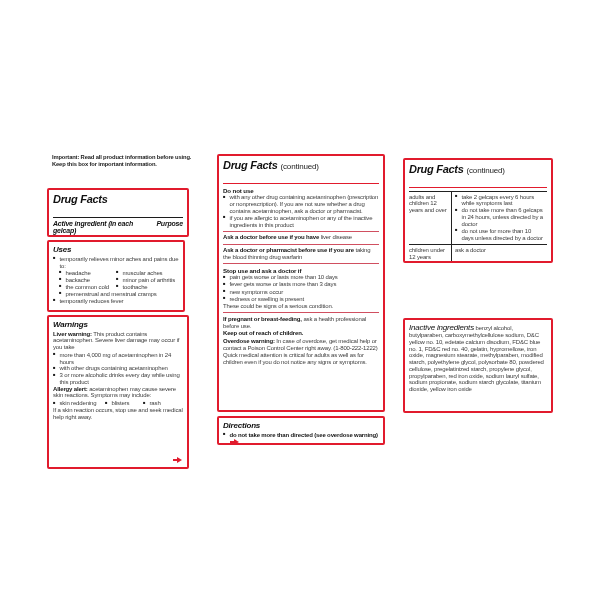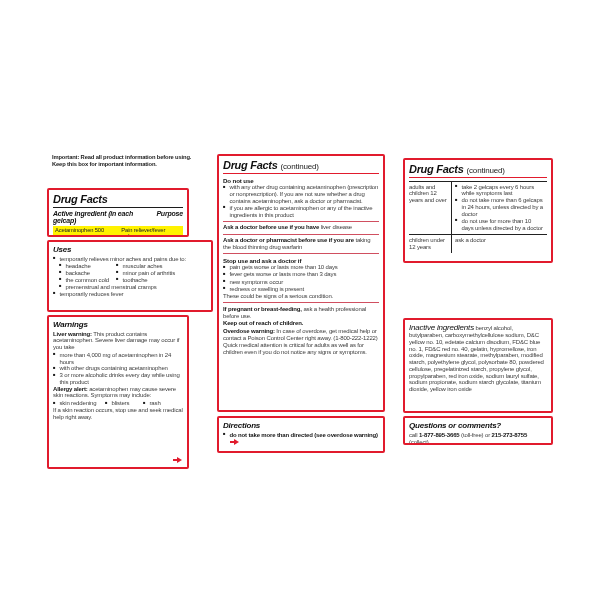--- a/index.html
+++ b/index.html
@@ -20,41 +20,41 @@
     background:#ffffff;
     padding:3px 4px;
     overflow:hidden;
   }
 
   
   .note {
     position:absolute; left:52px; top:154px; width:142px;
     font-size:5.8px; line-height:1.25; font-weight:700; color:#1c1c1c;
   }
-  .df-title { display:flex; align-items:baseline; gap:3px; padding-bottom:2px; }
+  .df-title { display:flex; align-items:baseline; gap:3px; padding-bottom:12px; }
   .df-title .t { font-style:italic; font-weight:700; font-size:11px; color:#111; letter-spacing:-0.3px; }
   .df-title .cont { font-size:8px; color:#222; }
   .rule-black { border-bottom:1.2px solid #1c1c1c; margin-bottom:2px; }
   .red-rule { border-bottom:1.5px solid #e11b2d; margin-bottom:2.5px; }
 
   .sec-h { font-style:italic; font-weight:700; font-size:8px; color:#111; margin-bottom:1.5px; letter-spacing:-0.2px; }
   .bold-h { font-weight:700; font-size:6.2px; color:#151515; margin-bottom:0.5px; }
   .body { font-size:6px; line-height:1.13; }
   .b { font-weight:700; color:#151515; }
   p.body { margin-bottom:1px; }
 
   .sep { border-bottom:1.1px solid #d04f60; margin:2.5px 0; }
 
   
   .bl { position:relative; padding-left:6.5px; }
   .bl::before { content:"■"; position:absolute; left:0; top:0.5px; font-size:4.2px; color:#1c1c1c; }
 
   
   .p1a { left:47px; top:188px; width:142px; height:49px; }
-  .p1b { left:47px; top:240px; width:166px; height:72px; }
+  .p1b { left:47px; top:240px; width:138px; height:72px; }
   .p1c { left:47px; top:315px; width:142px; height:154px; }
 
   .ai-head { display:flex; justify-content:space-between; align-items:baseline;
              font-style:italic; font-weight:700; font-size:7px; color:#111; margin-bottom:2px; letter-spacing:-0.2px; }
   .yellow { display:flex; align-items:flex-end; background:#fff200; padding:1px 2px 1.5px;
             font-size:5.8px; color:#222; }
   .leader { flex:1 1 auto; border-bottom:1px dotted #555; margin:0 2px 1.5px; min-width:8px; }
 
   .uses-grid { margin-left:6px; }
   .uses-row { display:flex; }
@@ -68,21 +68,21 @@
 
   
   .arrow { display:inline-block; position:relative; width:9px; height:6px; vertical-align:middle; }
   .arrow::before { content:""; position:absolute; left:0; top:2px; width:4px; height:2px; background:#e11b2d; }
   .arrow::after  { content:""; position:absolute; left:4px; top:0;
                    border-top:3px solid transparent; border-bottom:3px solid transparent; border-left:5px solid #e11b2d; }
   .arrow-abs { position:absolute; right:5px; bottom:4px; }
 
   
   .p2a { left:217px; top:154px; width:168px; height:258px; }
-  .p2b { left:217px; top:416px; width:168px; height:37px; }
+  .p2b { left:217px; top:416px; width:168px; height:29px; }
   .p2a .body.bl { margin-bottom:0.5px; }
   .dir-line { font-weight:700; color:#151515; }
 
   
   .p3a { left:403px; top:158px; width:150px; height:105px; }
   .p3b { left:403px; top:267px; width:150px; height:48px; }
   .p3c { left:403px; top:318px; width:150px; height:95px; }
   .p3d { left:403px; top:416px; width:150px; height:29px; }
 
   .dose-table { display:grid; grid-template-columns:43px 1fr; border-top:1.4px solid #222; }
@@ -218,22 +218,14 @@
       <div class="cell cr r2">ask a doctor</div>
     </div>
   </section>
 
 
   <section class="panel p3c">
     <p class="body"><span class="h-inline">Inactive ingredients</span>
       <span>benzyl alcohol, butylparaben, carboxymethylcellulose sodium, D&amp;C yellow no. 10, edetate calcium disodium, FD&amp;C blue no. 1, FD&amp;C red no. 40, gelatin, hypromellose, iron oxide, magnesium stearate, methylparaben, modified starch, polyethylene glycol, polysorbate 80, powdered cellulose, pregelatinized starch, propylene glycol, propylparaben, red iron oxide, sodium lauryl sulfate, sodium propionate, sodium starch glycolate, titanium dioxide, yellow iron oxide</span></p>
   </section>
 
-  <section class="panel p3d">
-    <div class="sec-h">Questions or comments?</div>
-    <p class="phone-line"><span>call</span>
-      <span class="b">1-877-895-3665</span>
-      <span>(toll-free) or</span>
-      <span class="b">215-273-8755</span>
-      <span>(collect)</span></p>
-  </section>
 
 </div>
 
 </body></html>

